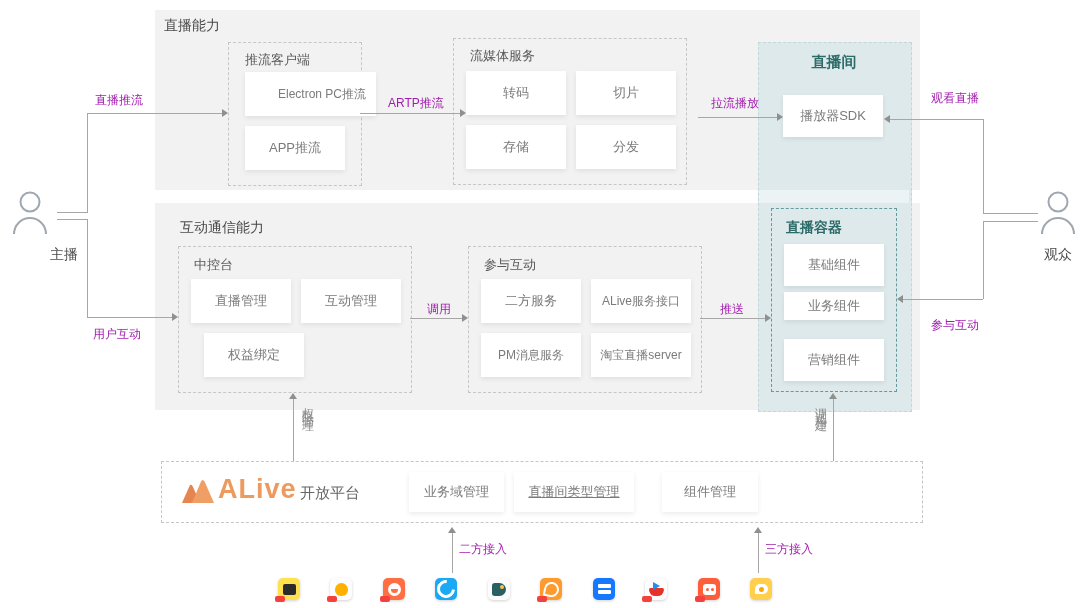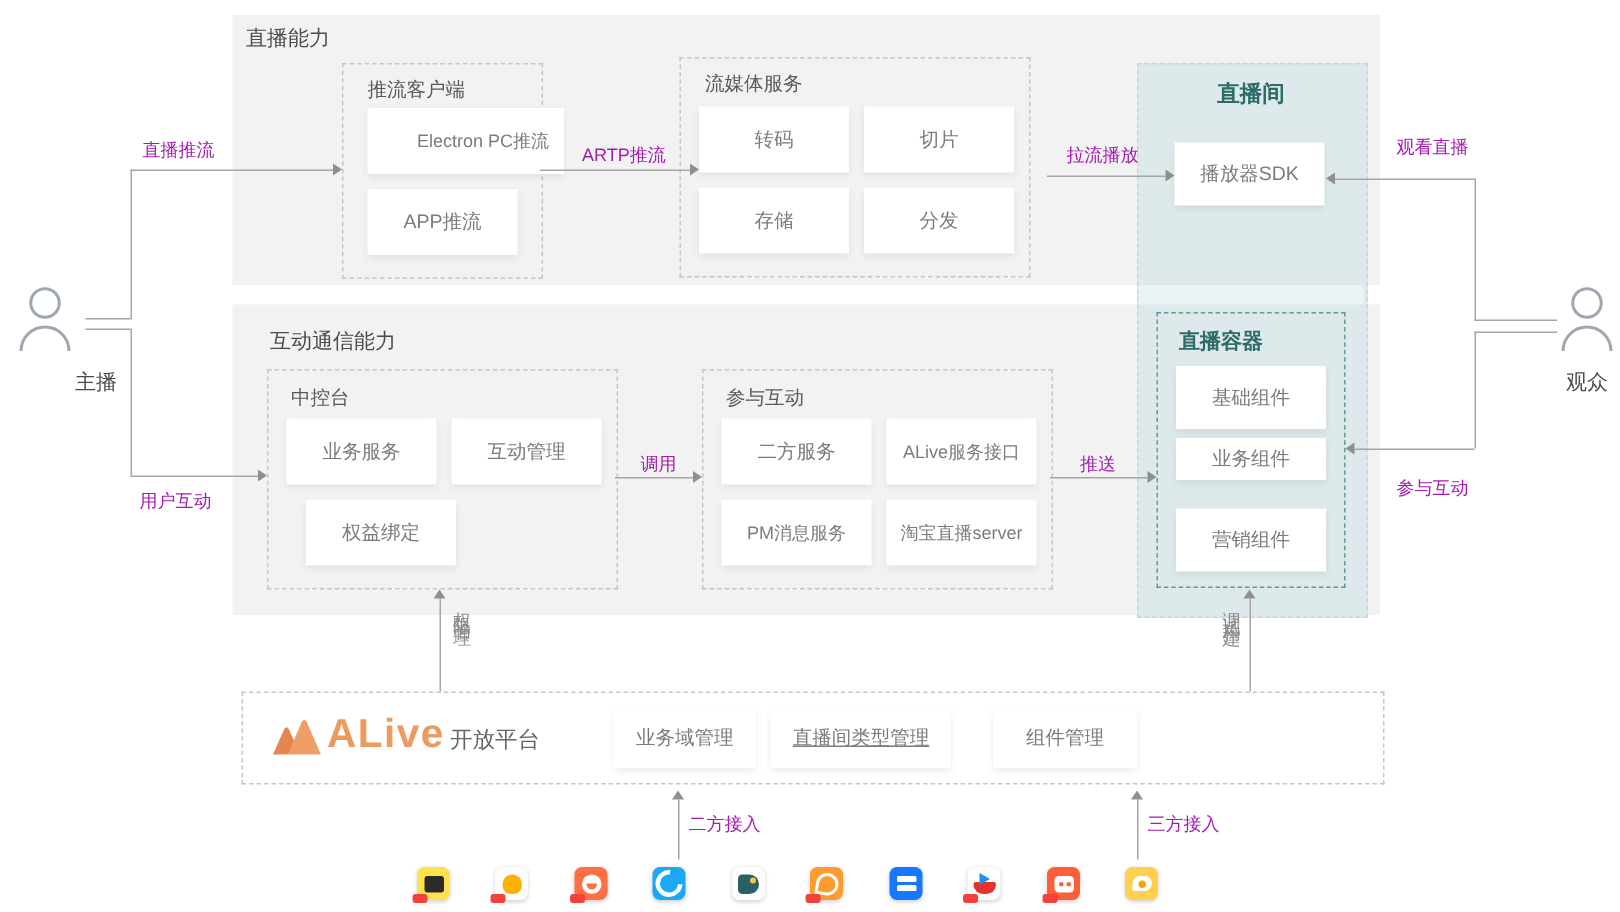--- a/index.html
+++ b/index.html
@@ -75,21 +75,21 @@
     <div class="wbox" style="left:122px;top:32px;width:100px;height:44px;">切片</div>
     <div class="wbox" style="left:12px;top:86px;width:100px;height:44px;">存储</div>
     <div class="wbox" style="left:122px;top:86px;width:100px;height:44px;">分发</div>
   </div>
 
   <div class="abs teal-title" style="left:758px;top:53px;width:152px;font-size:15px;">直播间</div>
   <div class="wbox" style="left:783px;top:95px;width:100px;height:42px;">播放器SDK</div>
 
   <div class="abs group" style="left:178px;top:246px;width:232px;height:145px;">
     <div class="group-label" style="left:15px;top:9px;">中控台</div>
-    <div class="wbox" style="left:12px;top:32px;width:100px;height:44px;">业务服务</div>
+    <div class="wbox" style="left:12px;top:32px;width:100px;height:44px;">直播管理</div>
     <div class="wbox" style="left:122px;top:32px;width:100px;height:44px;">互动管理</div>
     <div class="wbox" style="left:12px;top:86px;width:100px;height:44px;margin-left:13px;">权益绑定</div>
   </div>
 
   <div class="abs group" style="left:468px;top:246px;width:232px;height:145px;">
     <div class="group-label" style="left:15px;top:9px;">参与互动</div>
     <div class="wbox" style="left:12px;top:32px;width:100px;height:44px;">二方服务</div>
     <div class="wbox small" style="left:122px;top:32px;width:100px;height:44px;">ALive服务接口</div>
     <div class="wbox small" style="left:12px;top:86px;width:100px;height:44px;">PM消息服务</div>
     <div class="wbox small" style="left:122px;top:86px;width:100px;height:44px;">淘宝直播server</div>

